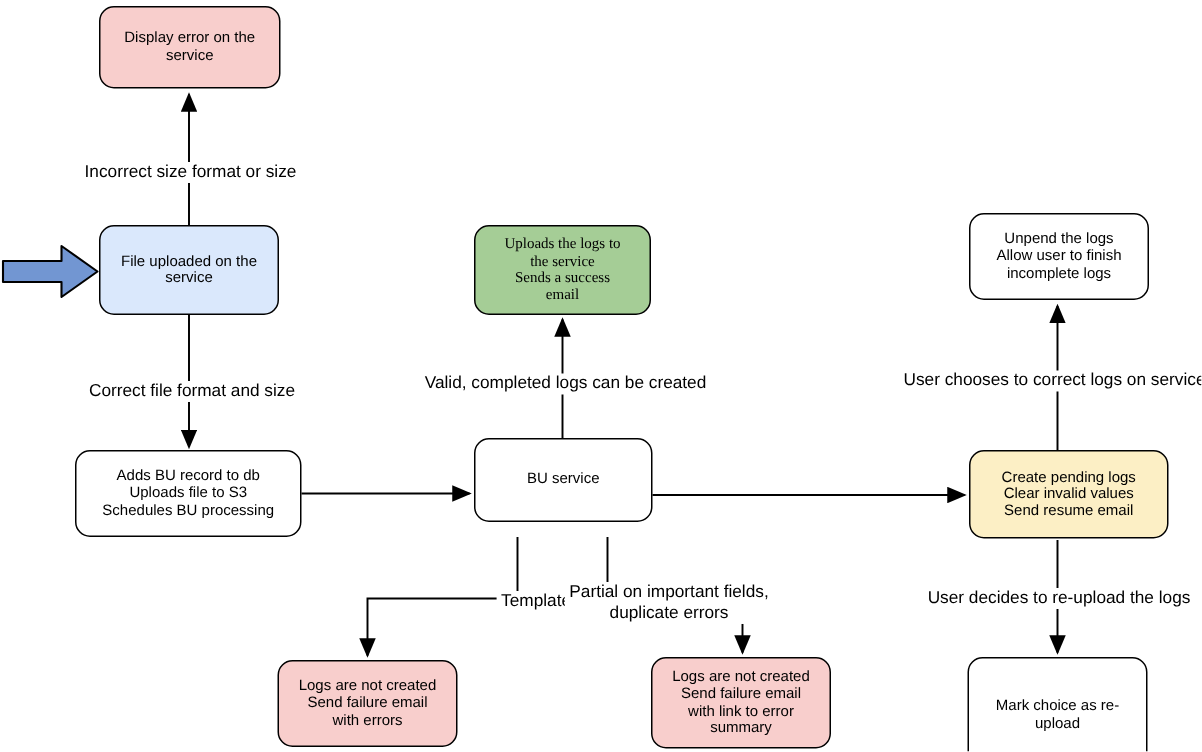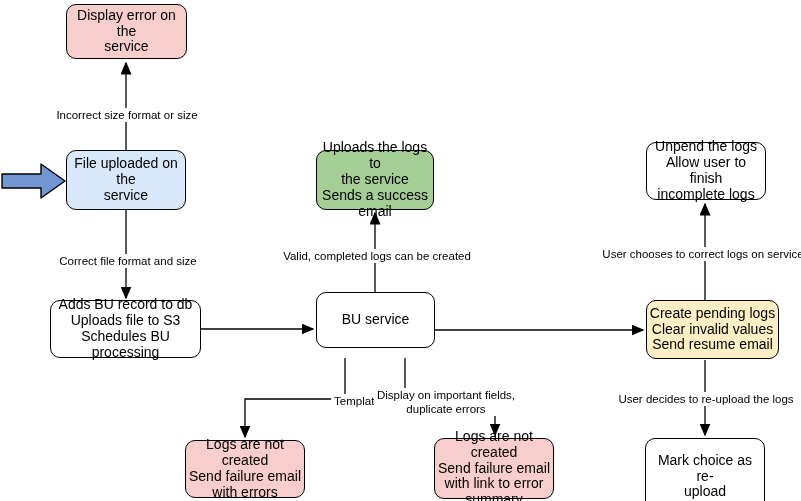--- a/index.html
+++ b/index.html
@@ -18,21 +18,21 @@
   }
   .node {
     position: absolute;
     box-sizing: border-box;
     border: 1px solid #000000;
     border-radius: 10px;
     display: flex;
     align-items: center;
     justify-content: center;
     text-align: center;
-    font-size: 14px;
+    font-size: 10px;
     line-height: 1.13;
     color: #000000;
     white-space: pre-line;
     padding: 2px;
   }
   .fill-pink   { background: #F8CECC; }
   .fill-blue   { background: #DAE8FC; }
   .fill-green  { background: #A5CD96; }
   .fill-yellow { background: #FCEFC5; }
   .fill-white  { background: #FFFFFF; }
@@ -71,42 +71,42 @@
     <path d="M345,358 L345,399 L245,399 L245,437" marker-end="url(#ah)"></path>
     <path d="M405,358 L405,398 L495,398 L495,435" marker-end="url(#ah)"></path>
     <path d="M705,300 L705,204" marker-end="url(#ah)"></path>
     <path d="M705,360 L705,435" marker-end="url(#ah)"></path>
   </svg>
 
   <div class="edge-label" style="left:127px; top:115px;">Incorrect size format or size</div>
   <div class="edge-label" style="left:128px; top:261px;">Correct file format and size</div>
   <div class="edge-label" style="left:377px; top:256px;">Valid, completed logs can be created</div>
   <div class="edge-label" style="left:331px; top:401px;margin-left:43px;">Template errors</div>
-  <div class="edge-label" style="left:446px; top:402px;">Display on important fields,
+  <div class="edge-label" style="left:446px; top:402px;">Partial on important fields,
 duplicate errors</div>
   <div class="edge-label" style="left:703px; top:254px;">User chooses to correct logs on service</div>
   <div class="edge-label" style="left:706px; top:399px;">User decides to re-upload the logs</div>
 
   <svg class="block-arrow" width="68" height="41" viewBox="0 0 68 41">
     <path d="M2,13 L41,13 L41,3 L65,20 L41,37 L41,27 L2,27 Z" fill="#7296D2" stroke="#000000" stroke-width="1.4" stroke-linejoin="round"></path>
   </svg>
 
   <div class="node fill-pink" style="left:66px;  top:4px;   width:121px; height:55px;">Display error on the
 service</div>
 
   <div class="node fill-blue" style="left:66px;  top:150px; width:120px; height:60px;">File uploaded on the
 service</div>
 
   <div class="node fill-white" style="left:50px;  top:300px; width:151px; height:58px;">Adds BU record to db
 Uploads file to S3
 Schedules BU processing</div>
 
   <div class="node fill-white" style="left:316px; top:292px; width:119px; height:56px;">BU service</div>
 
-  <div class="node fill-green" style="left:316px; top:150px; width:118px; height:60px;">Uploads the logs to
+  <div class="node fill-green" style="left:316px; top:150px; width:118px; height:60px;font-family:Liberation Serif, serif;">Uploads the logs to
 the service
 Sends a success
 email</div>
 
   <div class="node fill-pink" style="left:185px; top:440px; width:120px; height:58px;">Logs are not created
 Send failure email
 with errors</div>
 
   <div class="node fill-pink" style="left:434px; top:438px; width:120px; height:61px;">Logs are not created
 Send failure email

